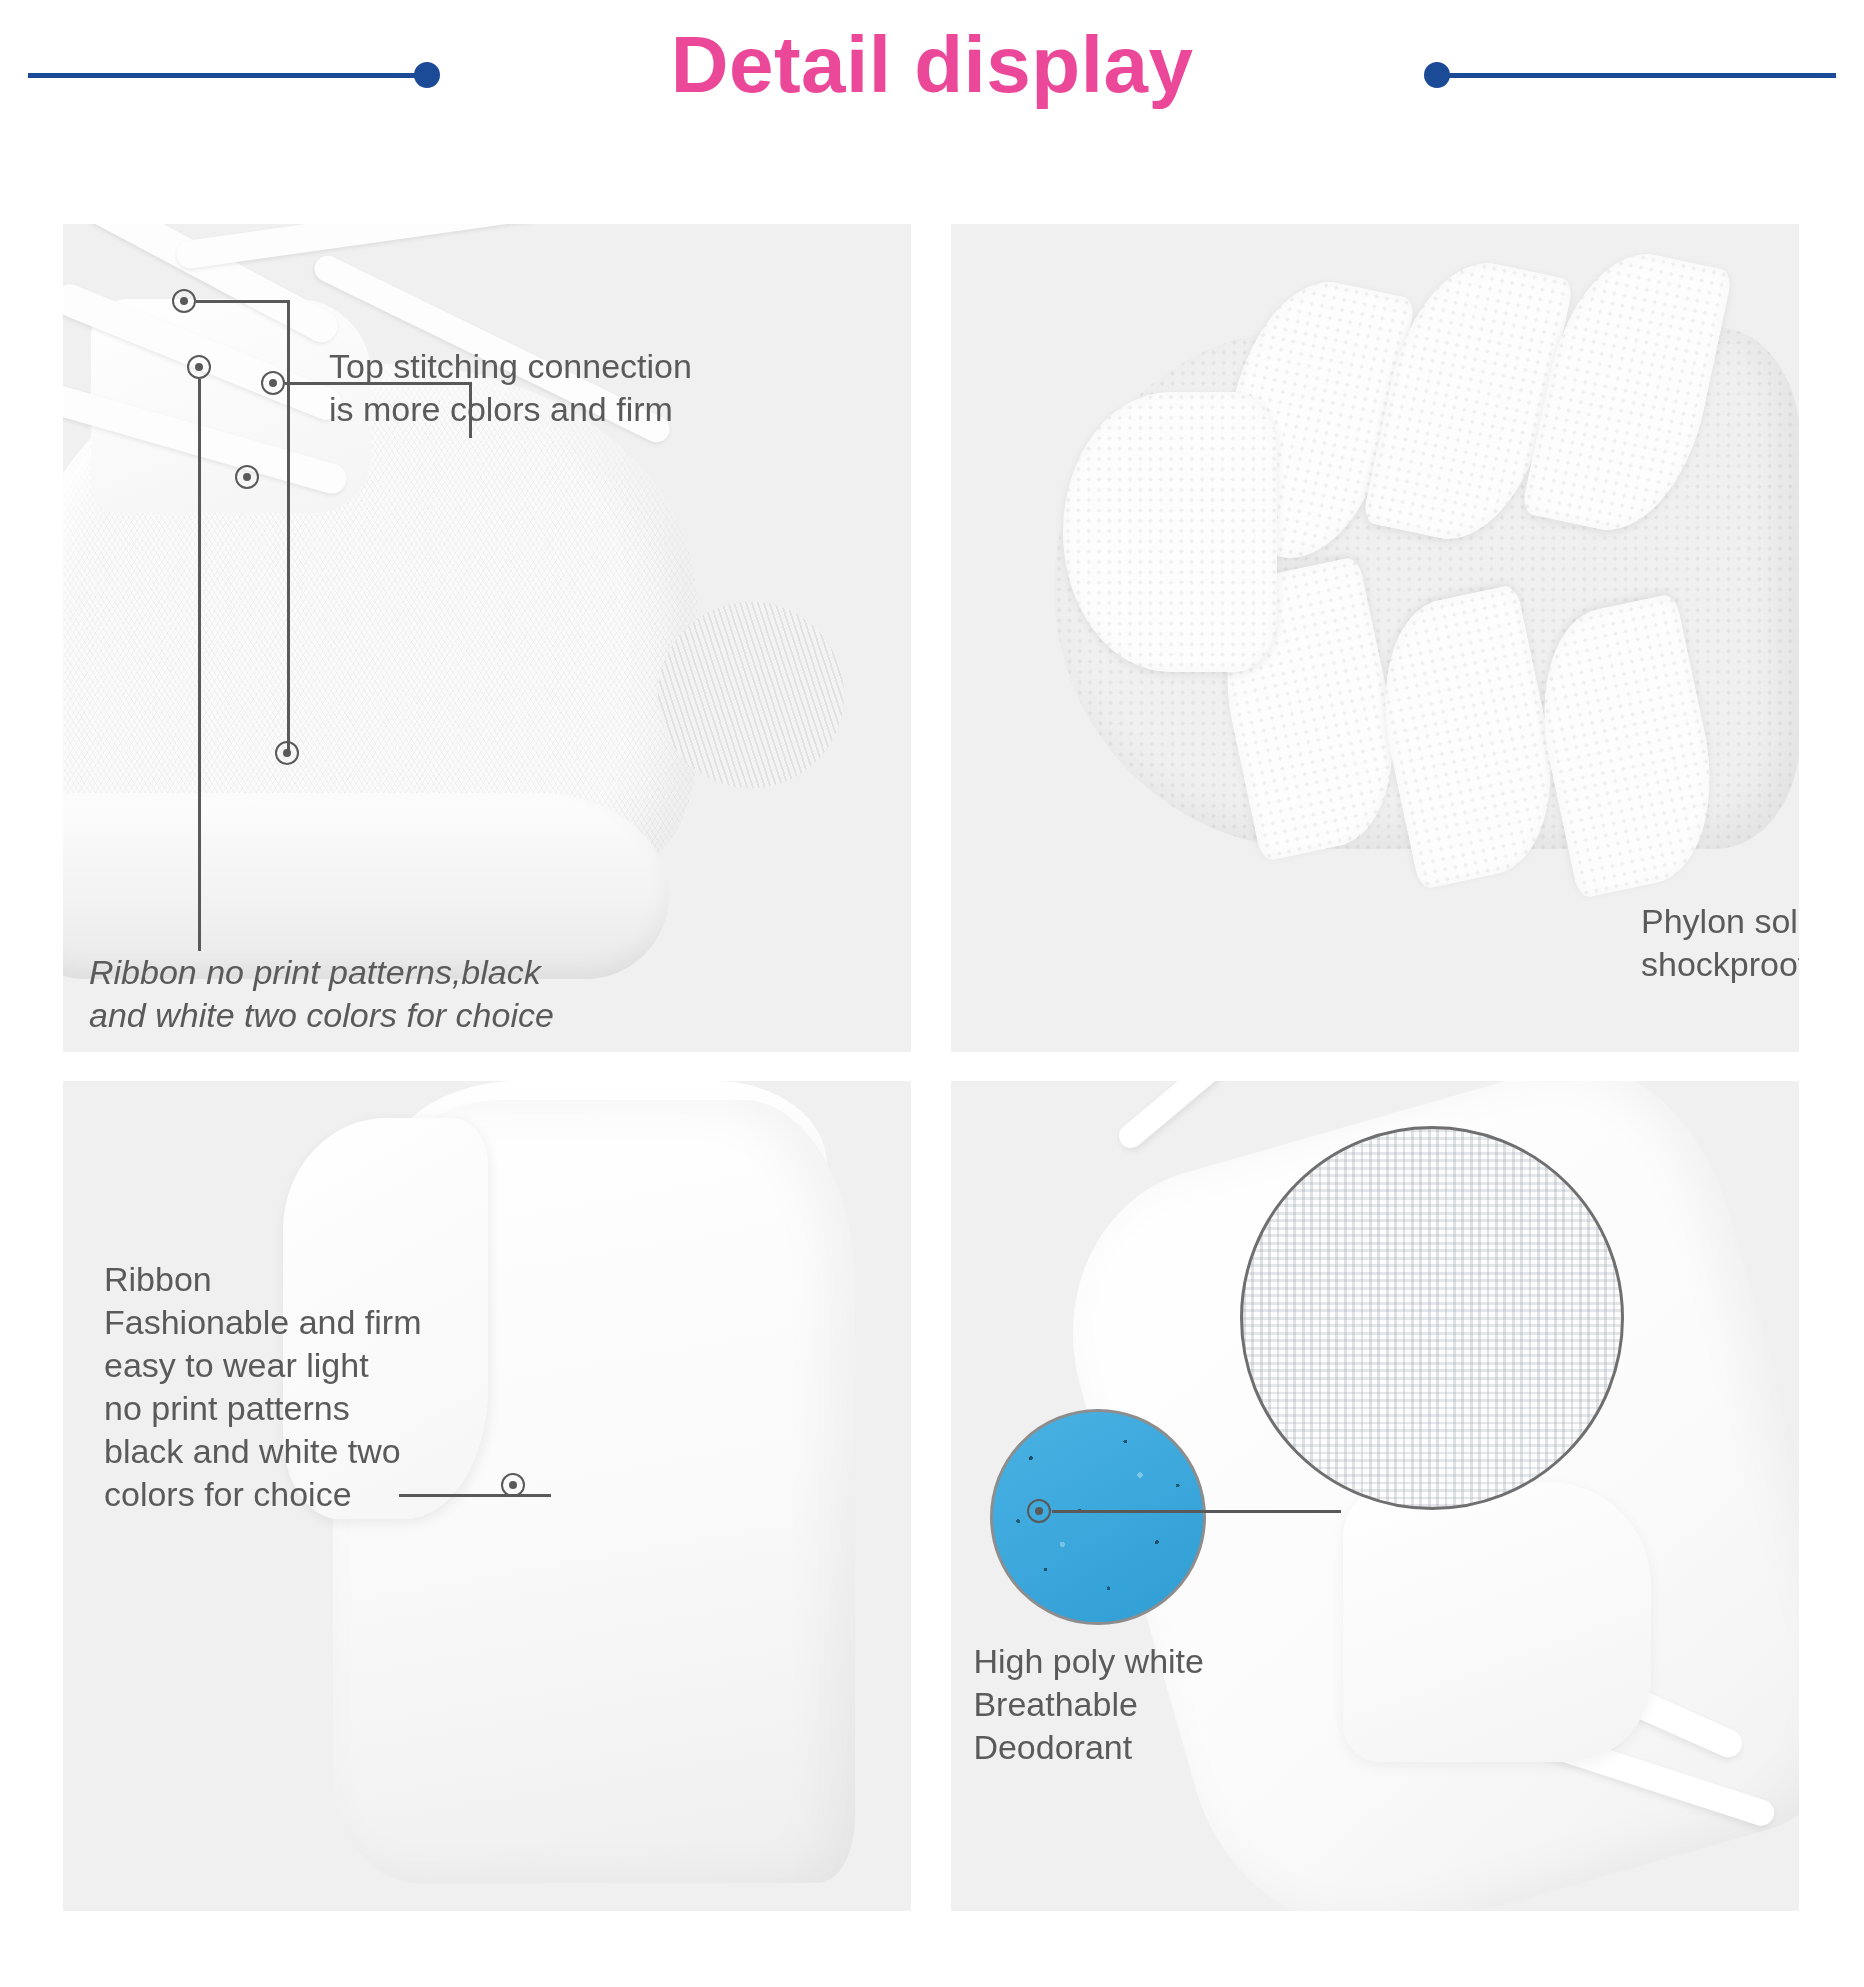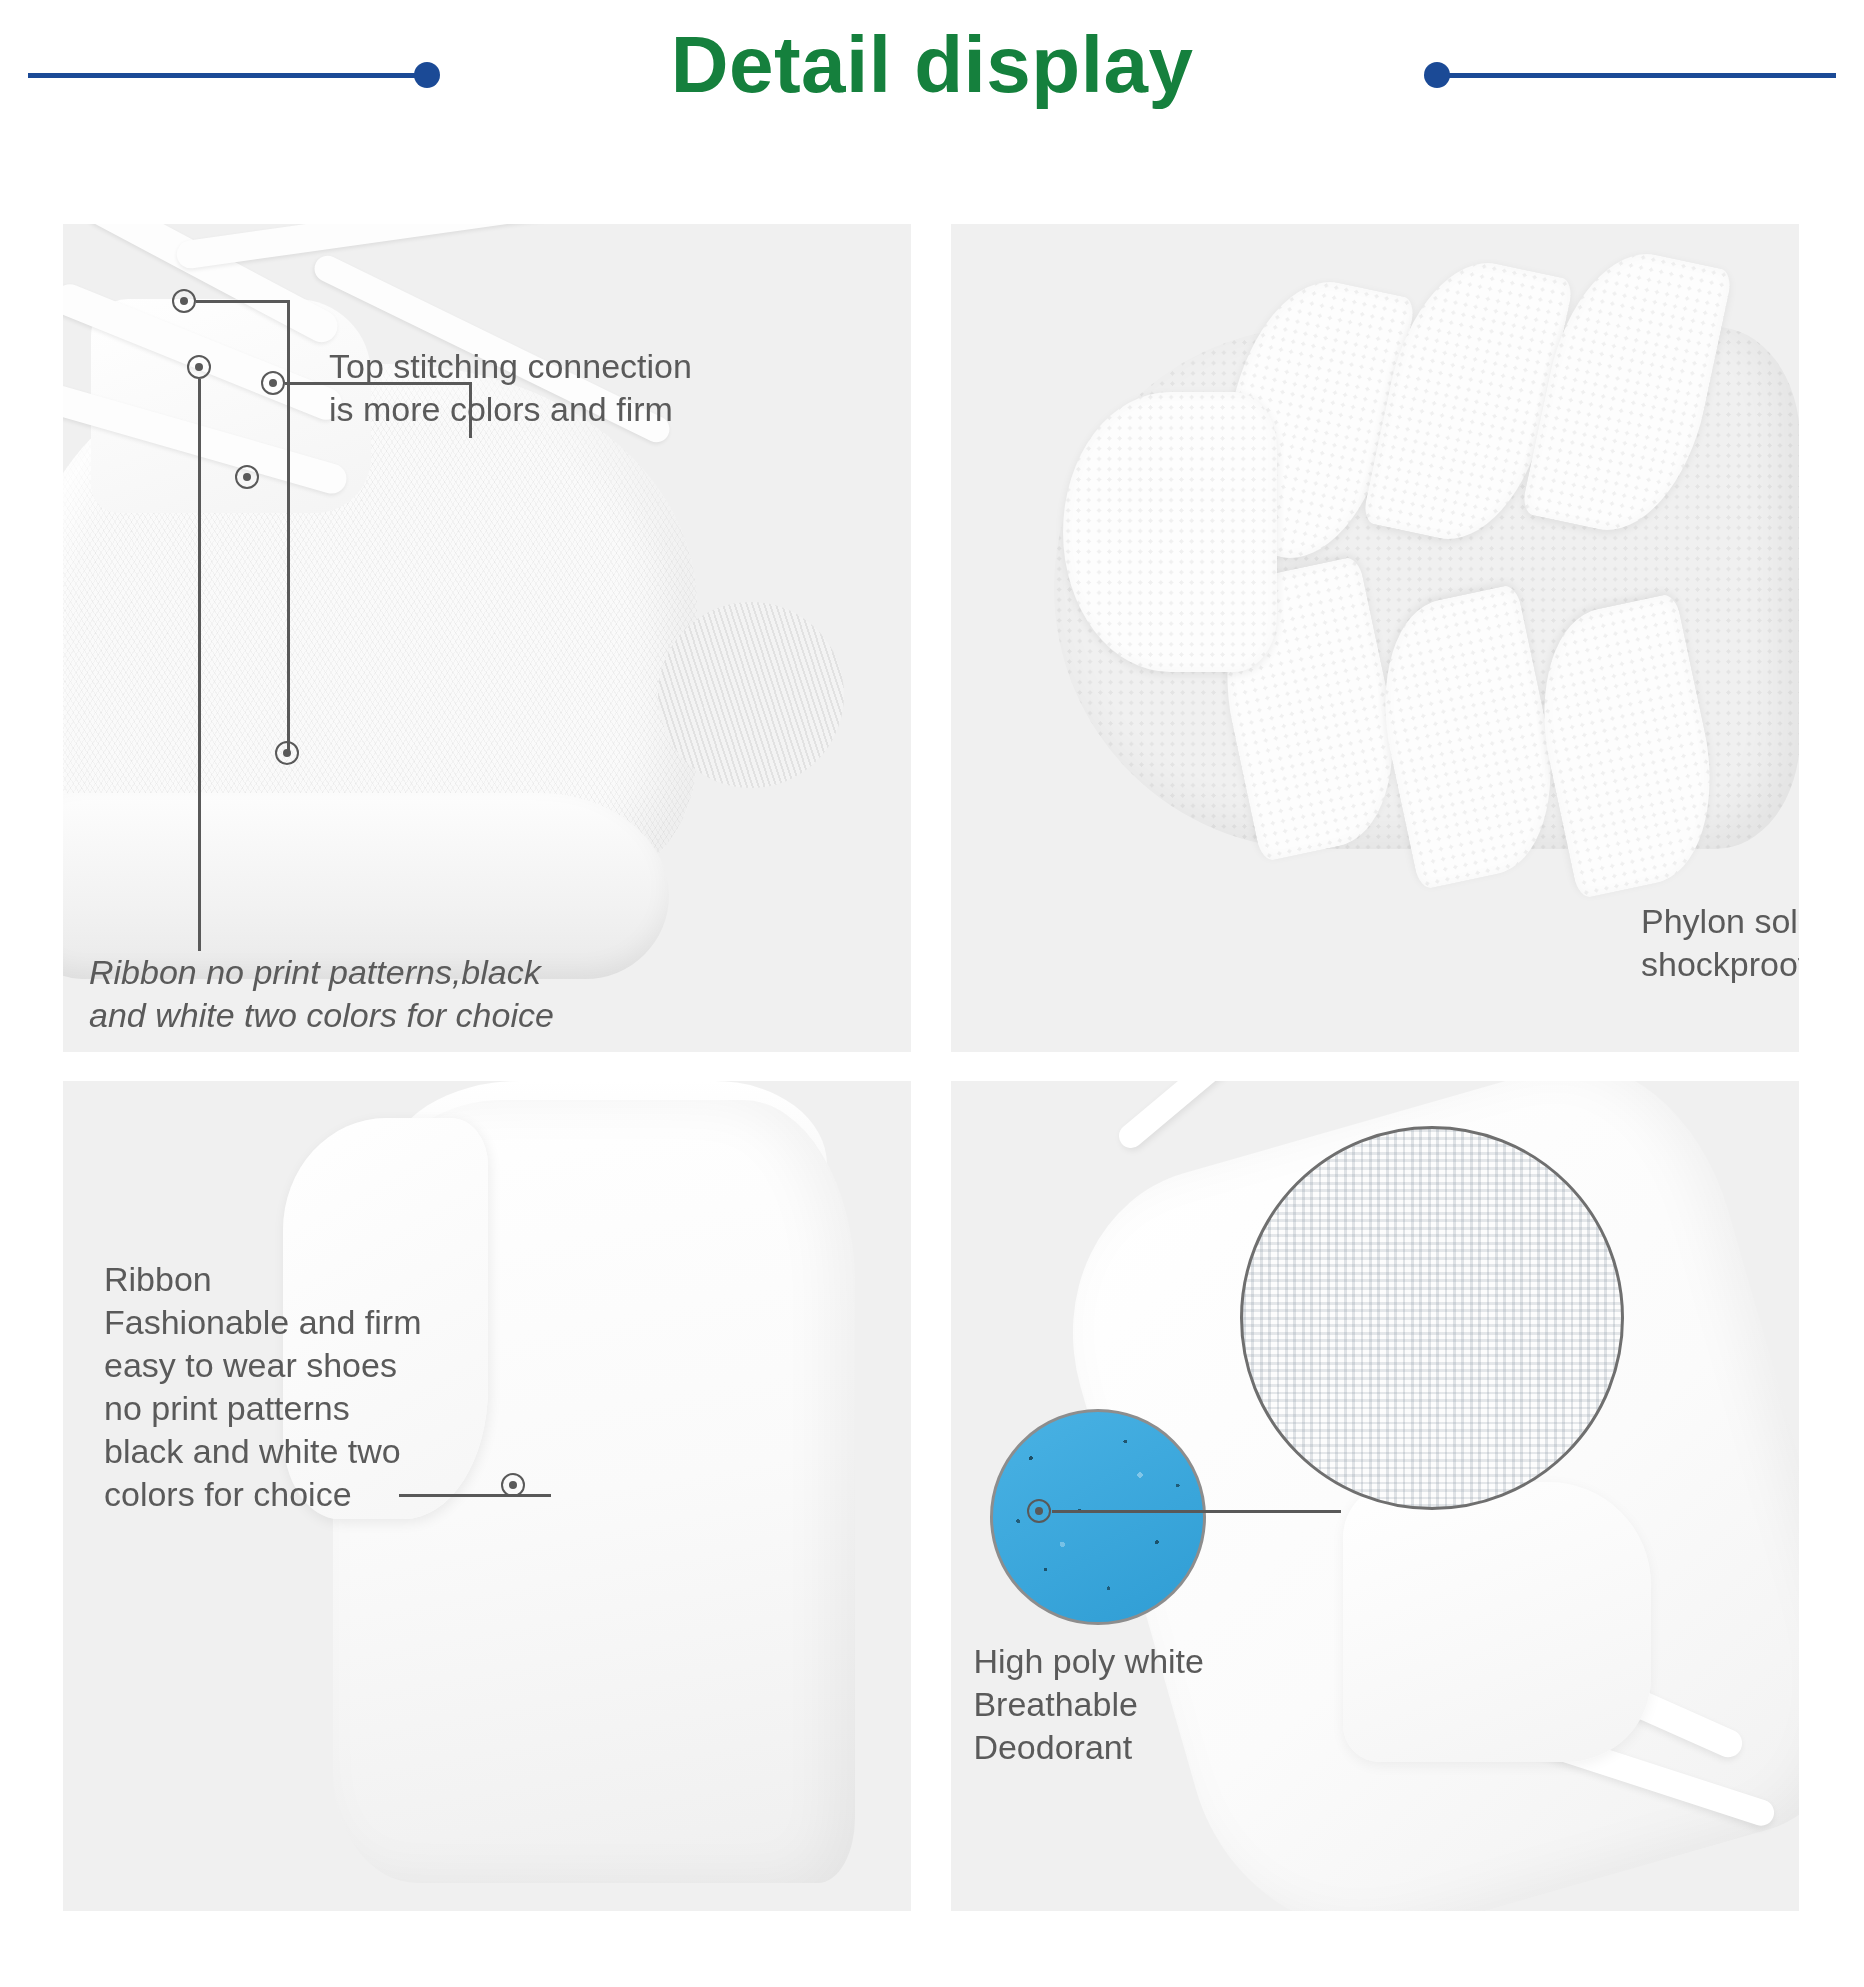--- a/index.html
+++ b/index.html
@@ -9,21 +9,21 @@
     font-family:"Liberation Sans",sans-serif;
     overflow:hidden;position:relative;
   }
   .page{position:absolute;inset:0;}
 
   
   .header{position:absolute;left:0;top:0;width:1864px;height:149px;}
   .title{
     position:absolute;left:0;top:13px;width:1864px;text-align:center;
     font-size:80px;font-weight:bold;letter-spacing:0.5px;
-    color:#15803d;line-height:103px;white-space:nowrap;
+    color:#ec4899;line-height:103px;white-space:nowrap;
   }
   .rule{position:absolute;top:73px;height:4.7px;background:#1b4a96;}
   .rule.left{left:28px;width:392px;}
   .rule.right{right:28px;width:392px;}
   .rule-dot{position:absolute;top:62px;width:26px;height:26px;border-radius:50%;background:#1b4a96;}
   .rule-dot.left{left:414px;}
   .rule-dot.right{right:414px;}
 
   
   .panel{position:absolute;background:#f0f0f0;overflow:hidden;}
@@ -232,21 +232,21 @@
 shockproof and light</div>
   </div>
 
   <div class="panel" id="panel-ribbon">
     <div class="shoe collar knit-bg"></div>
     <div class="shoe heel-body knit-bg"></div>
     <div class="shoe pull-tab knit-bg"></div>
 
     <div class="cap big" style="left:41px;top:177px;width:485px;">Ribbon
 Fashionable and firm
-easy to wear shoes
+easy to wear light
 no print patterns
 black and white two
 colors for choice</div>
 
     <div class="lead h" style="left:336px;top:413px;width:152px;"></div>
     <div class="marker" style="left:438px;top:392px;"></div>
   </div>
 
   <div class="panel" id="panel-insole">
     <div class="shoe ins-shoe knit-bg"></div>

